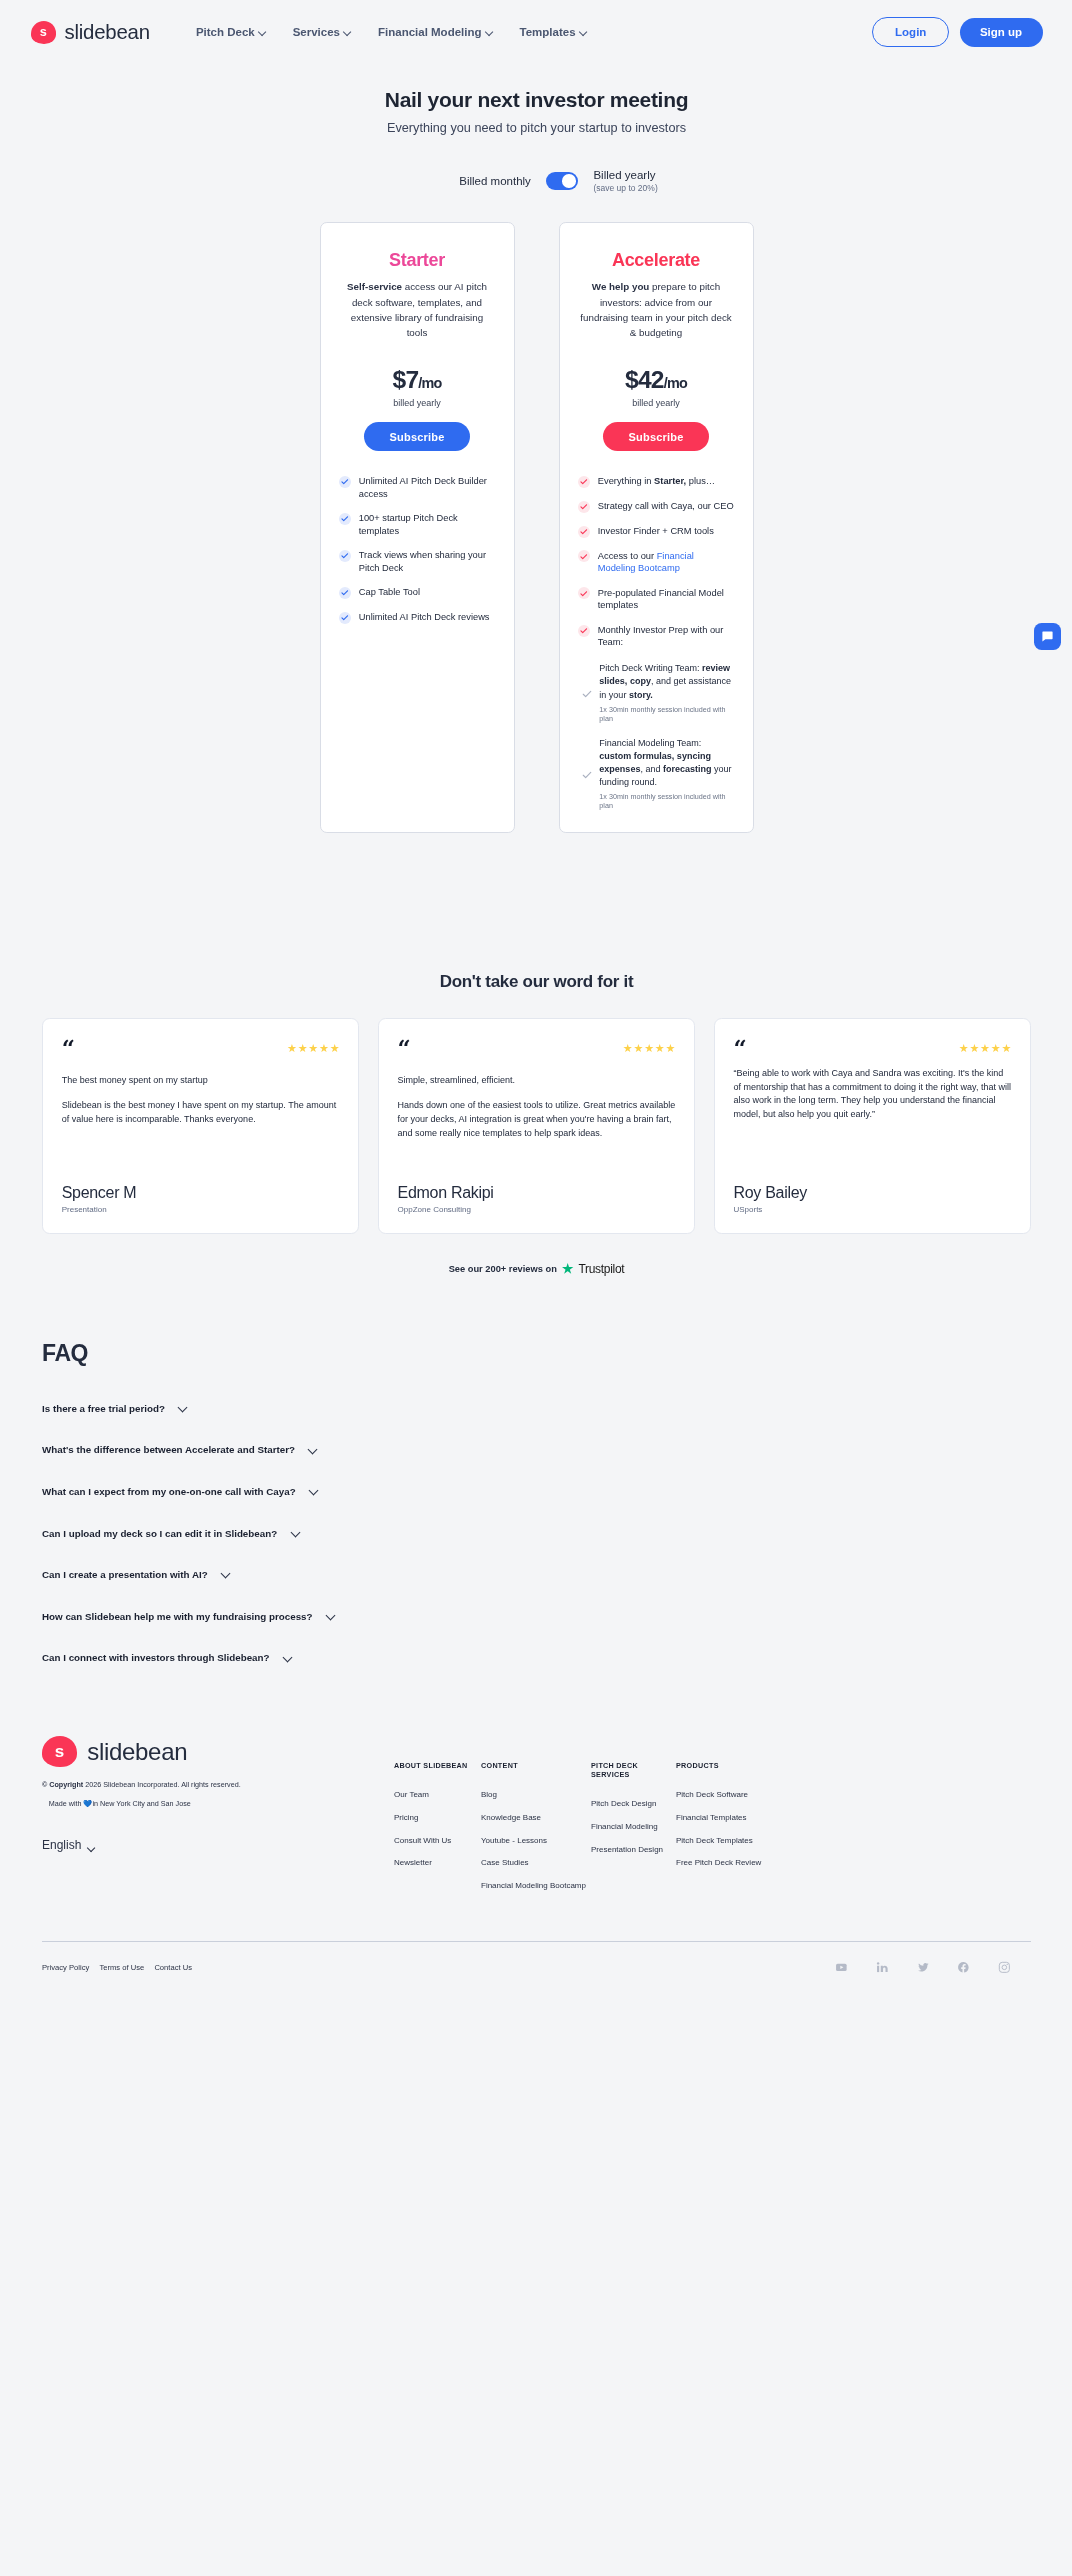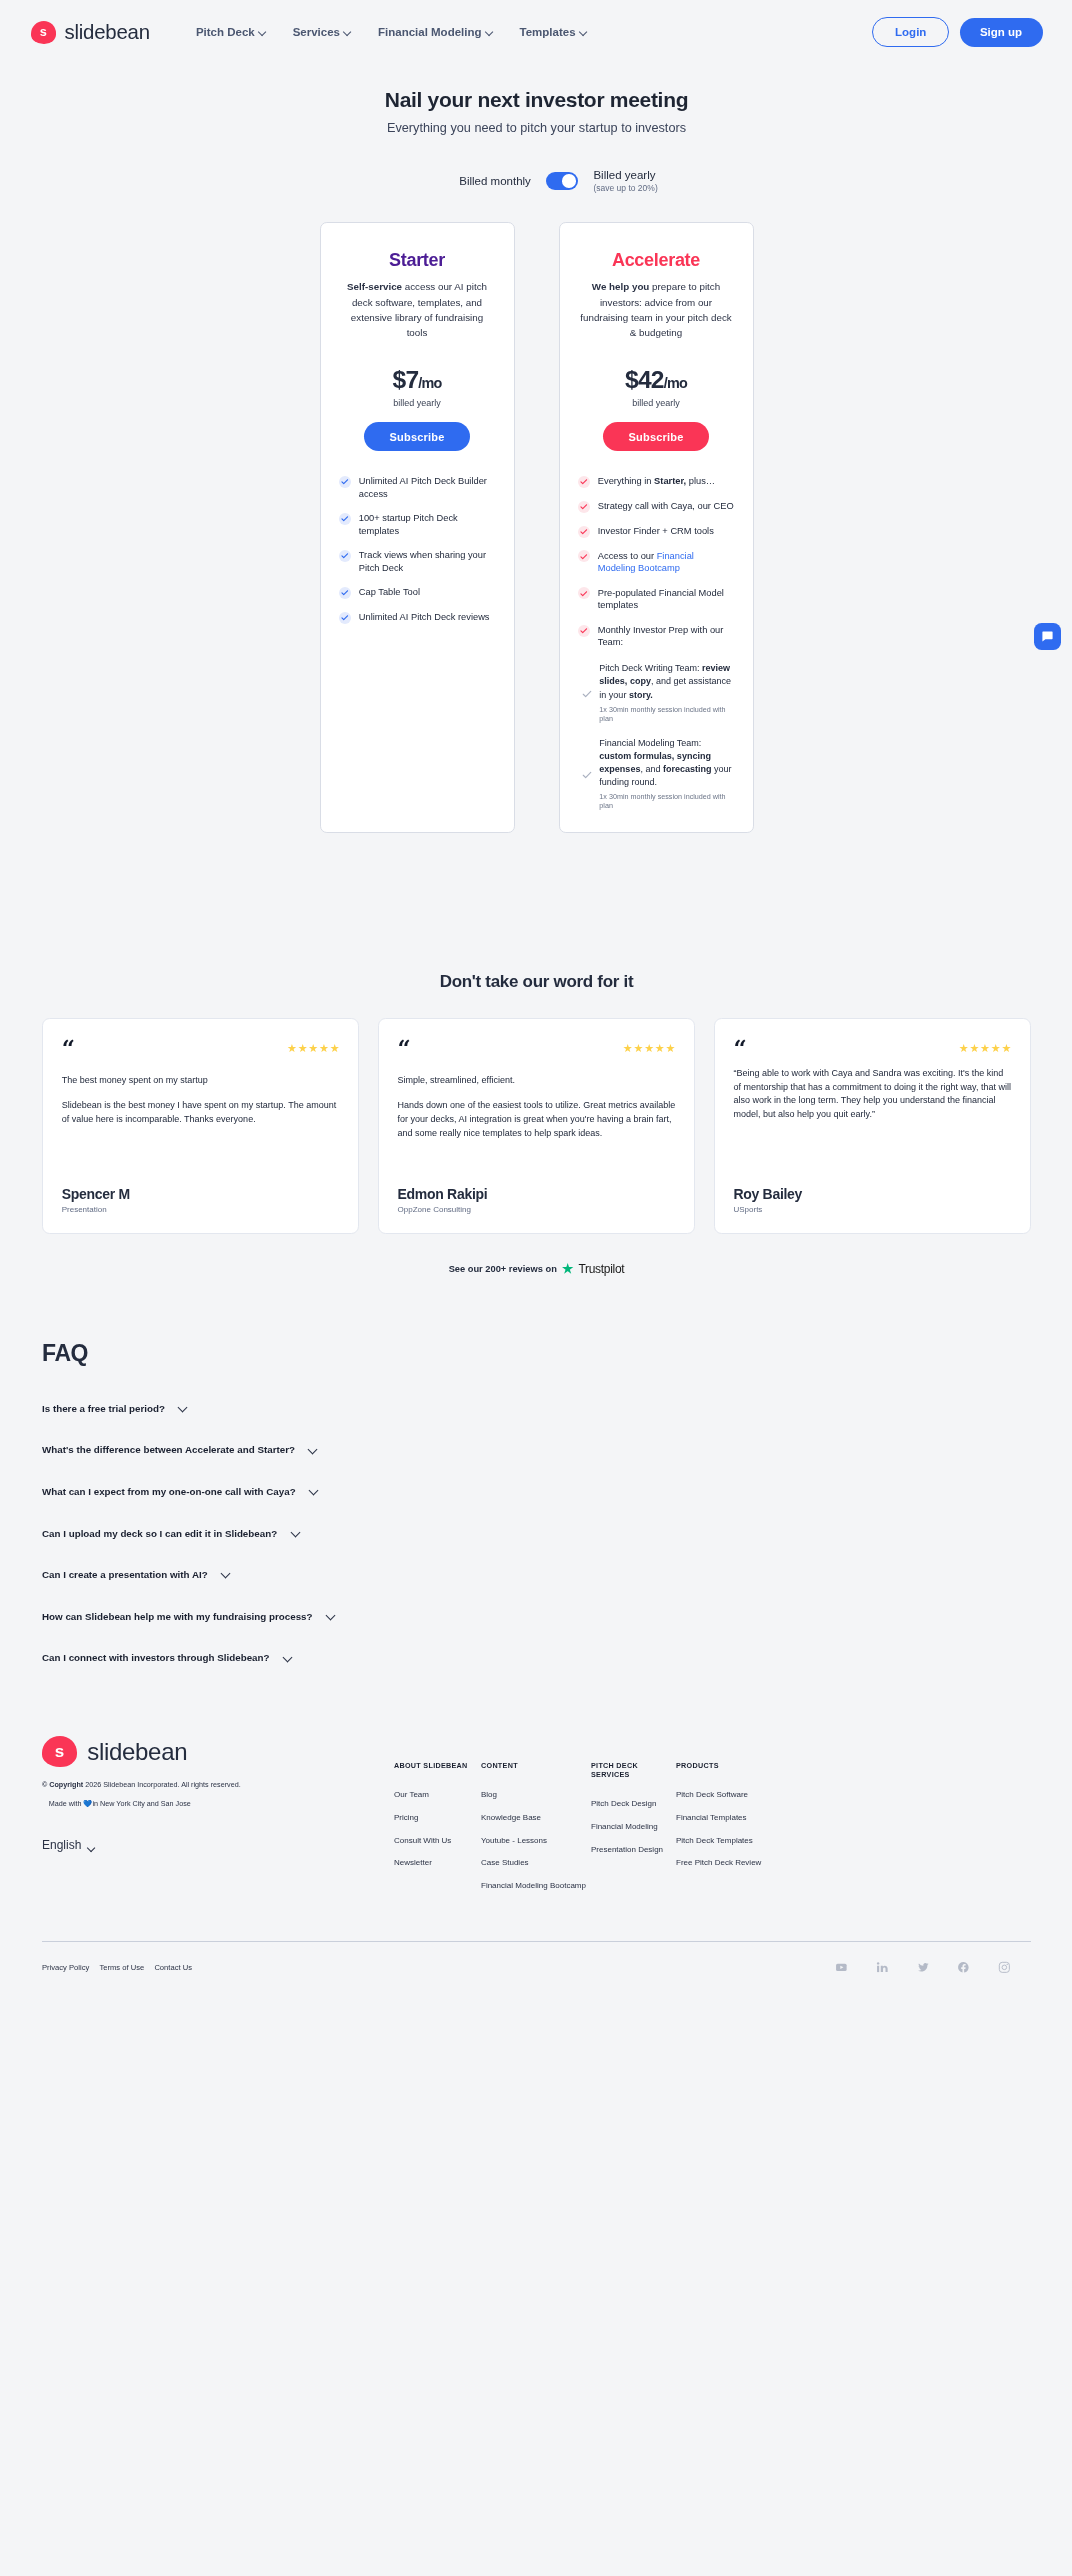--- a/index.html
+++ b/index.html
@@ -78,21 +78,21 @@
   .plans {
     display: flex; justify-content: center; gap: 44px;
     margin-top: 29px;
   }
   .card {
     width: 195px; background: #fff; border: 0.8px solid #d9dde6;
     border-radius: 6.8px; padding: 27px 18.7px 29px;
   }
   .card.accelerate { width: 195px; padding: 27px 18.7px 22px; }
   .plan-name { text-align: center; font-size: 18px; font-weight: 700; letter-spacing: -0.3px; }
-  .plan-name.starter { color: #4c1d95; }
+  .plan-name.starter { color: #ec4899; }
   .plan-name.accel { color: #fa3556; }
   .plan-desc {
     text-align: center; font-size: 9.8px; line-height: 1.55;
     color: #2b3245; margin-top: 8.5px;
   }
   .plan-desc b { font-weight: 700; }
   .price { text-align: center; margin-top: 25.4px; font-size: 24.6px; font-weight: 700; letter-spacing: -0.8px; }
   .price .per { font-size: 14.4px; }
   .billed { text-align: center; font-size: 9px; color: #3c4456; margin-top: 4.2px; }
   .subscribe {
@@ -144,21 +144,21 @@
     padding: 20.4px 18.7px 18.7px; display: flex; flex-direction: column;
     min-height: 216px;
   }
   .testi-top { display: flex; align-items: flex-start; justify-content: space-between; }
   .qmark { font-size: 23px; font-weight: 700; line-height: .7; color: #131a2a; font-family: "DejaVu Serif", serif;}
   .stars { display: flex; gap: 0.8px; margin-top: 3.4px; }
   .star { color: #fdd14a; font-size: 11px; line-height: 1; }
   .testi-title { font-size: 9px; color: #222a3c; margin-top: 18.7px; line-height: 1.5; }
   .testi-body { font-size: 9px; color: #222a3c; margin-top: 11px; line-height: 1.55; }
   .testi-foot { margin-top: auto; padding-top: 22px; }
-  .testi-name { font-size: 14px; font-weight: 700; letter-spacing: -0.3px; }
+  .testi-name { font-size: 16px; font-weight: 400; letter-spacing: -0.3px; }
   .testi-role { font-size: 8px; color: #626c84; margin-top: 3.4px; }
 
   .trustpilot {
     display: flex; align-items: center; justify-content: center; gap: 5.1px;
     margin-top: 28px; font-size: 9.3px; font-weight: 700;
   }
   .tp-star { color: #00b67a; font-size: 12.7px; line-height: 1; }
   .tp-name { font-size: 12px; font-weight: 400; color: #191919; letter-spacing: -0.3px;}
 
   

